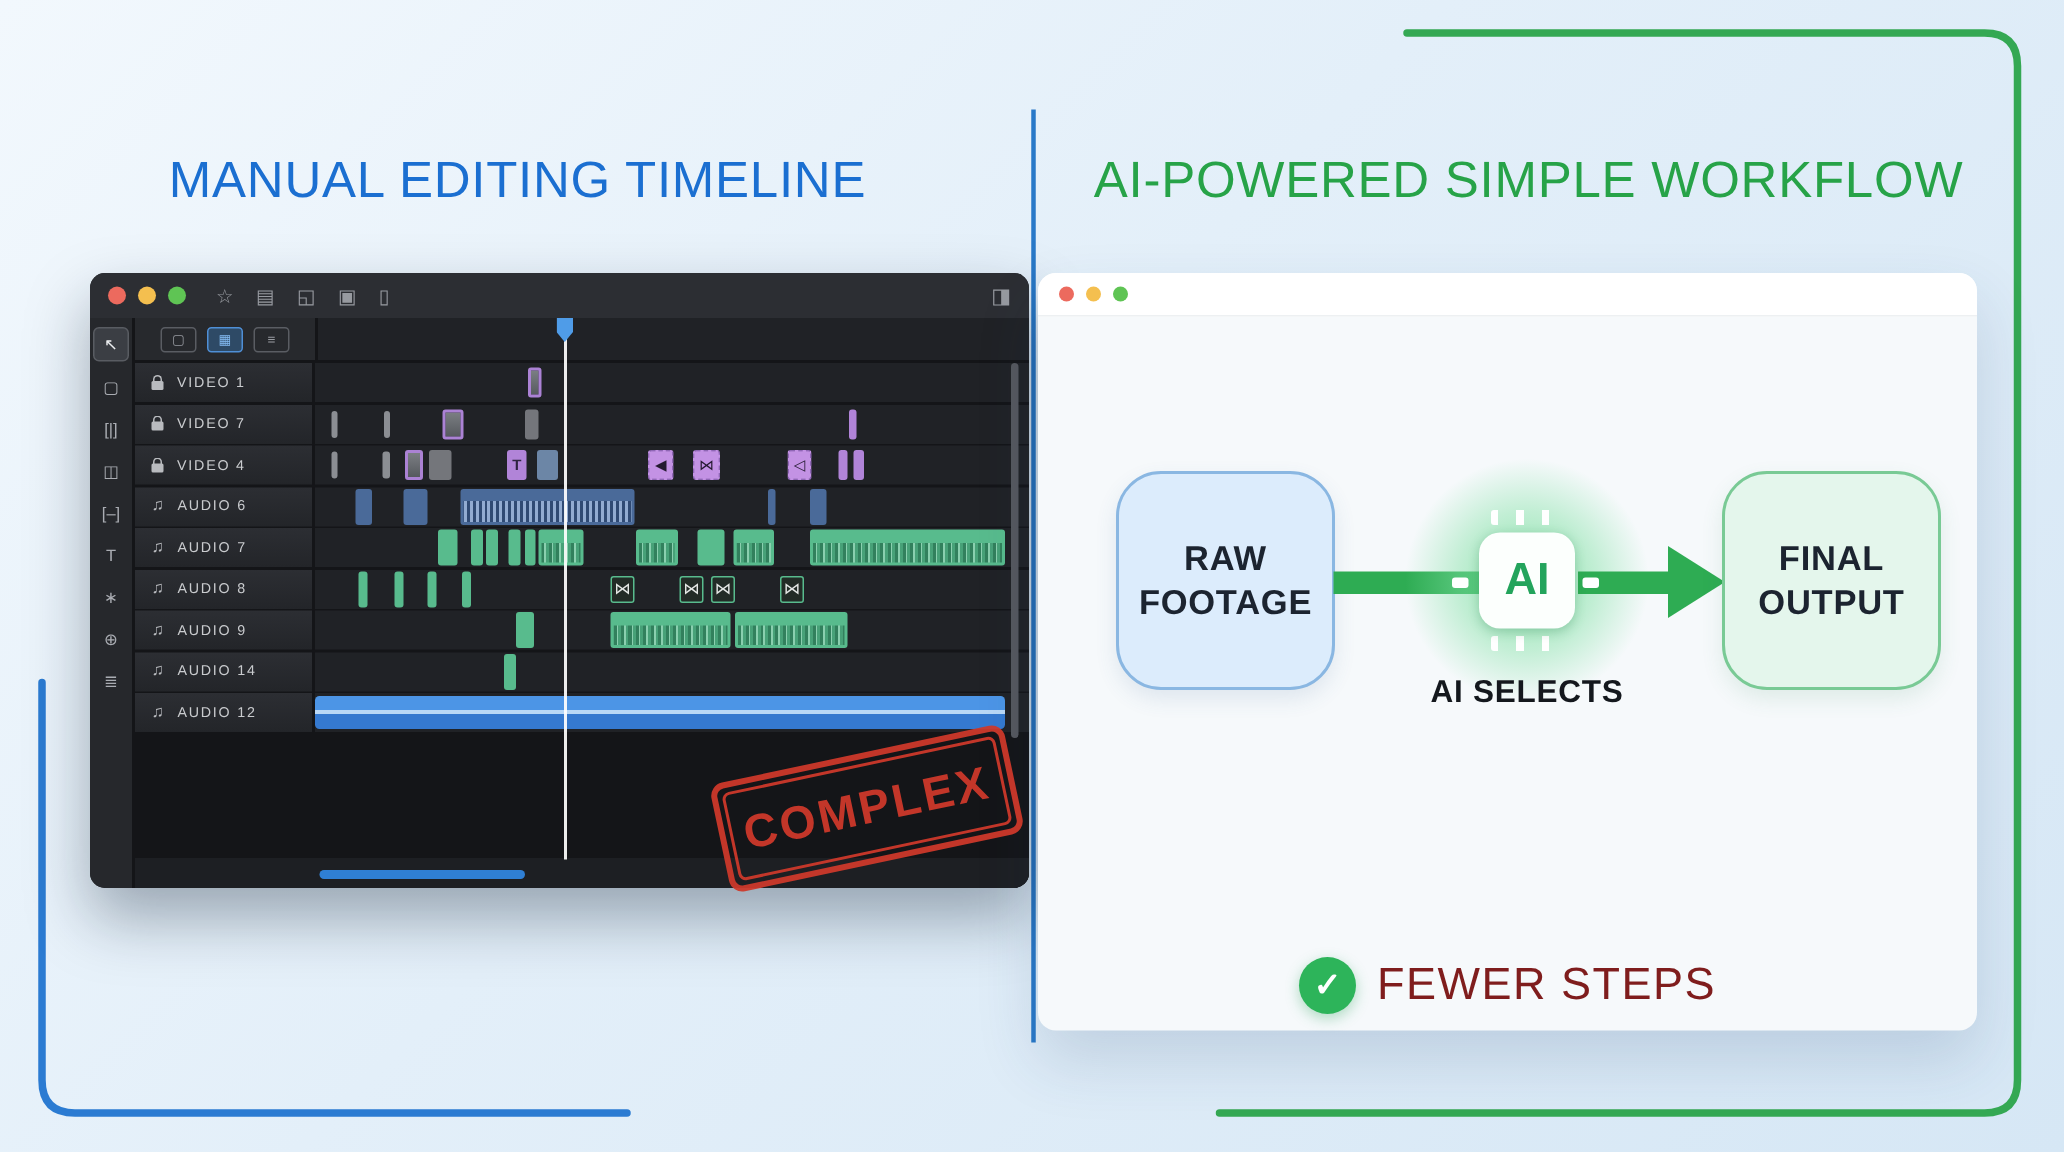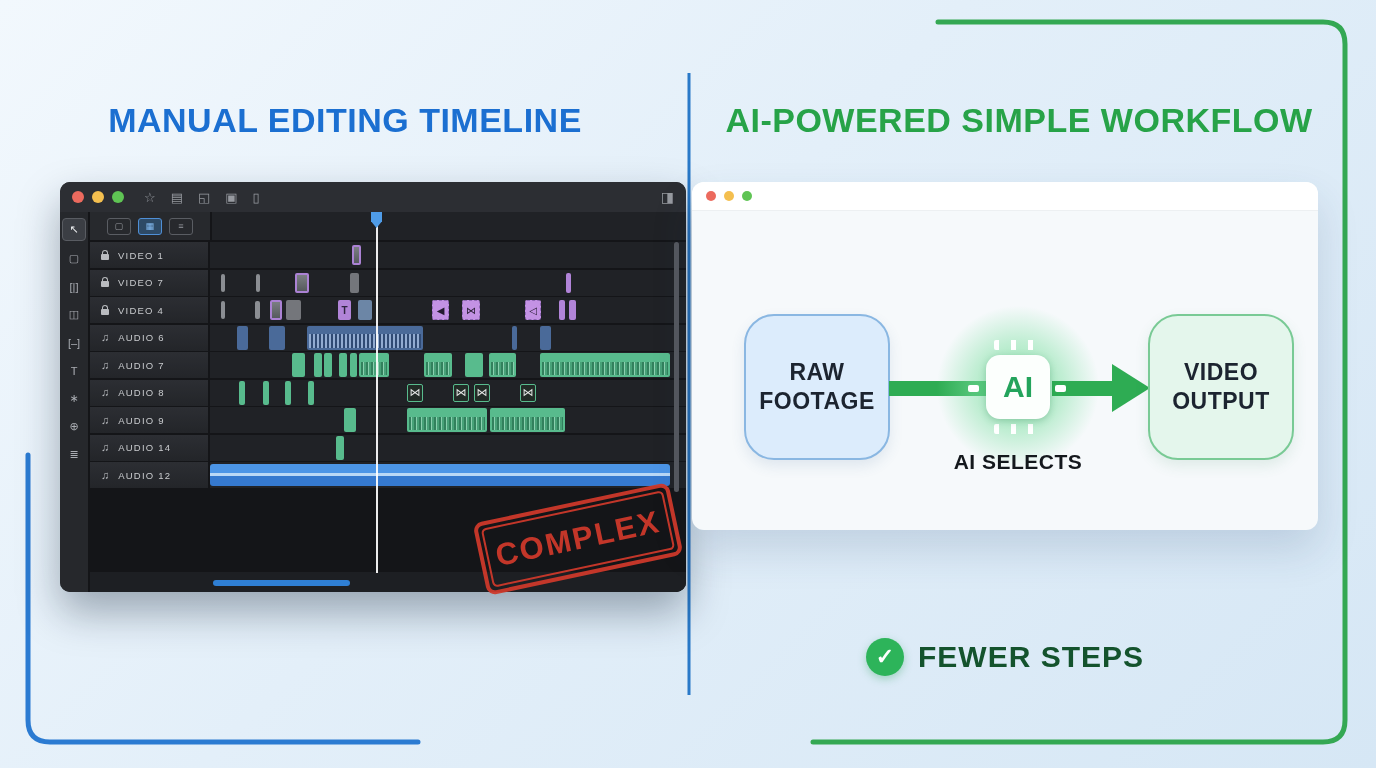--- a/index.html
+++ b/index.html
@@ -4,21 +4,21 @@
 <style>
   html,body{margin:0;padding:0}
   body{
     width:1376px;height:768px;position:relative;overflow:hidden;
     font-family:"Liberation Sans",sans-serif;
     background:linear-gradient(135deg,#f2f8fd 0%,#e3eff9 45%,#d6e7f5 100%);
   }
   
   #deco{position:absolute;inset:0;pointer-events:none;z-index:1}
   
-  .panel-title{position:absolute;top:101px;font-size:34px;font-weight:700;letter-spacing:.5px;text-align:center;z-index:3}
+  .panel-title{position:absolute;top:101px;font-size:34px;font-weight:400;letter-spacing:.5px;text-align:center;z-index:3}
   #left-title{left:0;width:690px;color:#1b6fd1}
   #right-title{left:692px;width:654px;color:#27a348}
   
   #editor{position:absolute;left:60px;top:182px;width:626px;height:410px;background:#24262a;border-radius:10px;
     box-shadow:0 20px 42px rgba(10,25,45,.35);overflow:hidden;z-index:2}
   .titlebar{height:30px;background:#2c2e33;display:flex;align-items:center;padding:0 12px}
   .lights{display:flex;gap:8px}
   .light{width:12px;height:12px;border-radius:50%}
   #tb-icons{display:flex;gap:15px;margin-left:20px;color:#979aa0;font-size:13px;line-height:1}
   .tb-icon{cursor:default}
@@ -61,21 +61,21 @@
   .wave::after{content:"";position:absolute;left:2px;right:2px;bottom:2px;height:55%;
     background:repeating-linear-gradient(90deg,rgba(12,70,45,.5) 0 2px,rgba(255,255,255,.3) 2px 3px,rgba(12,70,45,.22) 3px 5px)}
   .k-ablue.wave::after{background:repeating-linear-gradient(90deg,rgba(205,225,255,.55) 0 2px,rgba(15,35,70,.45) 2px 4px)}
   
   #playhead-marker{position:absolute;left:311px;top:30px;width:11px;height:16px;background:#4f9ce8;z-index:6;
     clip-path:polygon(0 0,100% 0,100% 58%,50% 100%,0 58%)}
   #playhead-line{position:absolute;left:316px;top:44px;width:2px;height:347px;background:rgba(255,255,255,.92);z-index:5}
   #h-scrollbar{position:absolute;left:153px;top:398px;width:137px;height:6px;border-radius:3px;background:#2f7fd4;z-index:6}
   #v-scrollbar{position:absolute;left:614px;top:60px;width:5px;height:250px;border-radius:3px;background:#55585e;z-index:6}
   
-  #workflow{position:absolute;left:692px;top:182px;width:626px;height:348px;background:#f6f9fb;border-radius:12px;
+  #workflow{position:absolute;left:692px;top:182px;width:626px;height:505px;background:#f6f9fb;border-radius:12px;
     box-shadow:0 20px 42px rgba(40,70,110,.16);overflow:hidden;z-index:2}
   .titlebar-light{height:28px;background:#ffffff;border-bottom:1px solid #edf0f2;display:flex;align-items:center;padding:0 14px}
   .light-sm{width:10px;height:10px;border-radius:50%}
   .node{position:absolute;width:146px;height:146px;border-radius:30px;display:flex;align-items:center;justify-content:center;
     text-align:center;font-weight:800;font-size:23px;color:#1c2430;line-height:1.25;letter-spacing:.5px;padding:0 16px;box-sizing:border-box}
   #raw-node{left:52px;top:132px;background:#dcecfc;border:2px solid #8ab7e2;box-shadow:0 6px 14px rgba(60,100,150,.12)}
   #final-node{left:456px;top:132px;background:#e4f6ec;border:2px solid #79ca95;box-shadow:0 6px 14px rgba(60,140,90,.12)}
   #connector{position:absolute;left:197px;top:199px;width:100px;height:15px;background:#2eac53}
   #glow{position:absolute;left:244px;top:123px;width:164px;height:164px;border-radius:50%;
     background:radial-gradient(circle,rgba(110,220,150,.8) 0%,rgba(130,225,165,.45) 40%,rgba(130,225,165,0) 70%)}
@@ -89,21 +89,21 @@
   .pin-side{position:absolute;top:203px;width:11px;height:7px;background:#fff;border-radius:2px;z-index:4}
   #pin-left{left:276px}
   #pin-right{left:363px}
   #arrow-bar{position:absolute;left:360px;top:199px;width:60px;height:15px;background:#2eac53}
   #arrow-head{position:absolute;left:420px;top:182px;width:0;height:0;border-top:24px solid transparent;border-bottom:24px solid transparent;border-left:38px solid #2eac53}
   #ai-selects{position:absolute;left:226px;top:268px;width:200px;text-align:center;font-weight:800;font-size:21px;color:#14181d;letter-spacing:.5px}
   
   #fewer{position:absolute;left:692px;top:638px;width:626px;display:flex;align-items:center;justify-content:center;gap:14px;z-index:3}
   #check-circle{width:38px;height:38px;border-radius:50%;background:#2db45a;color:#fff;font-size:22px;font-weight:bold;
     display:flex;align-items:center;justify-content:center;box-shadow:0 3px 9px rgba(40,160,90,.35)}
-  #fewer-label{font-size:30px;font-weight:700;color:#14532d;letter-spacing:1px}
+  #fewer-label{font-size:30px;font-weight:400;color:#7f1d1d;letter-spacing:1px}
   
   #stamp{position:absolute;left:478px;top:502px;width:192px;height:66px;transform:rotate(-12deg);
     border:4px solid #ce392b;border-radius:9px;display:flex;align-items:center;justify-content:center;opacity:.94;z-index:7}
   #stamp-inner{position:absolute;inset:3px;border:2px solid #ce392b;border-radius:5px}
   #stamp-text{font-size:31px;font-weight:800;color:#ce392b;letter-spacing:2px}
 </style>
 </head>
 <body>
 
 <svg id="deco" width="1376" height="768" viewBox="0 0 1376 768">
@@ -297,19 +297,19 @@
   <div id="connector"></div>
   <div id="glow"></div>
   <div id="arrow-bar"></div>
   <div id="arrow-head"></div>
   <div class="pins" id="pins-top"></div>
   <div class="pins" id="pins-bottom"></div>
   <div class="pin-side" id="pin-left"></div>
   <div class="pin-side" id="pin-right"></div>
   <div id="chip">AI</div>
   <div id="ai-selects">AI SELECTS</div>
-  <div id="final-node" class="node">VIDEO OUTPUT</div>
+  <div id="final-node" class="node">FINAL OUTPUT</div>
 </div>
 
 <div id="fewer">
   <div id="check-circle">✓</div>
   <div id="fewer-label">FEWER STEPS</div>
 </div>
 
 </body></html>

